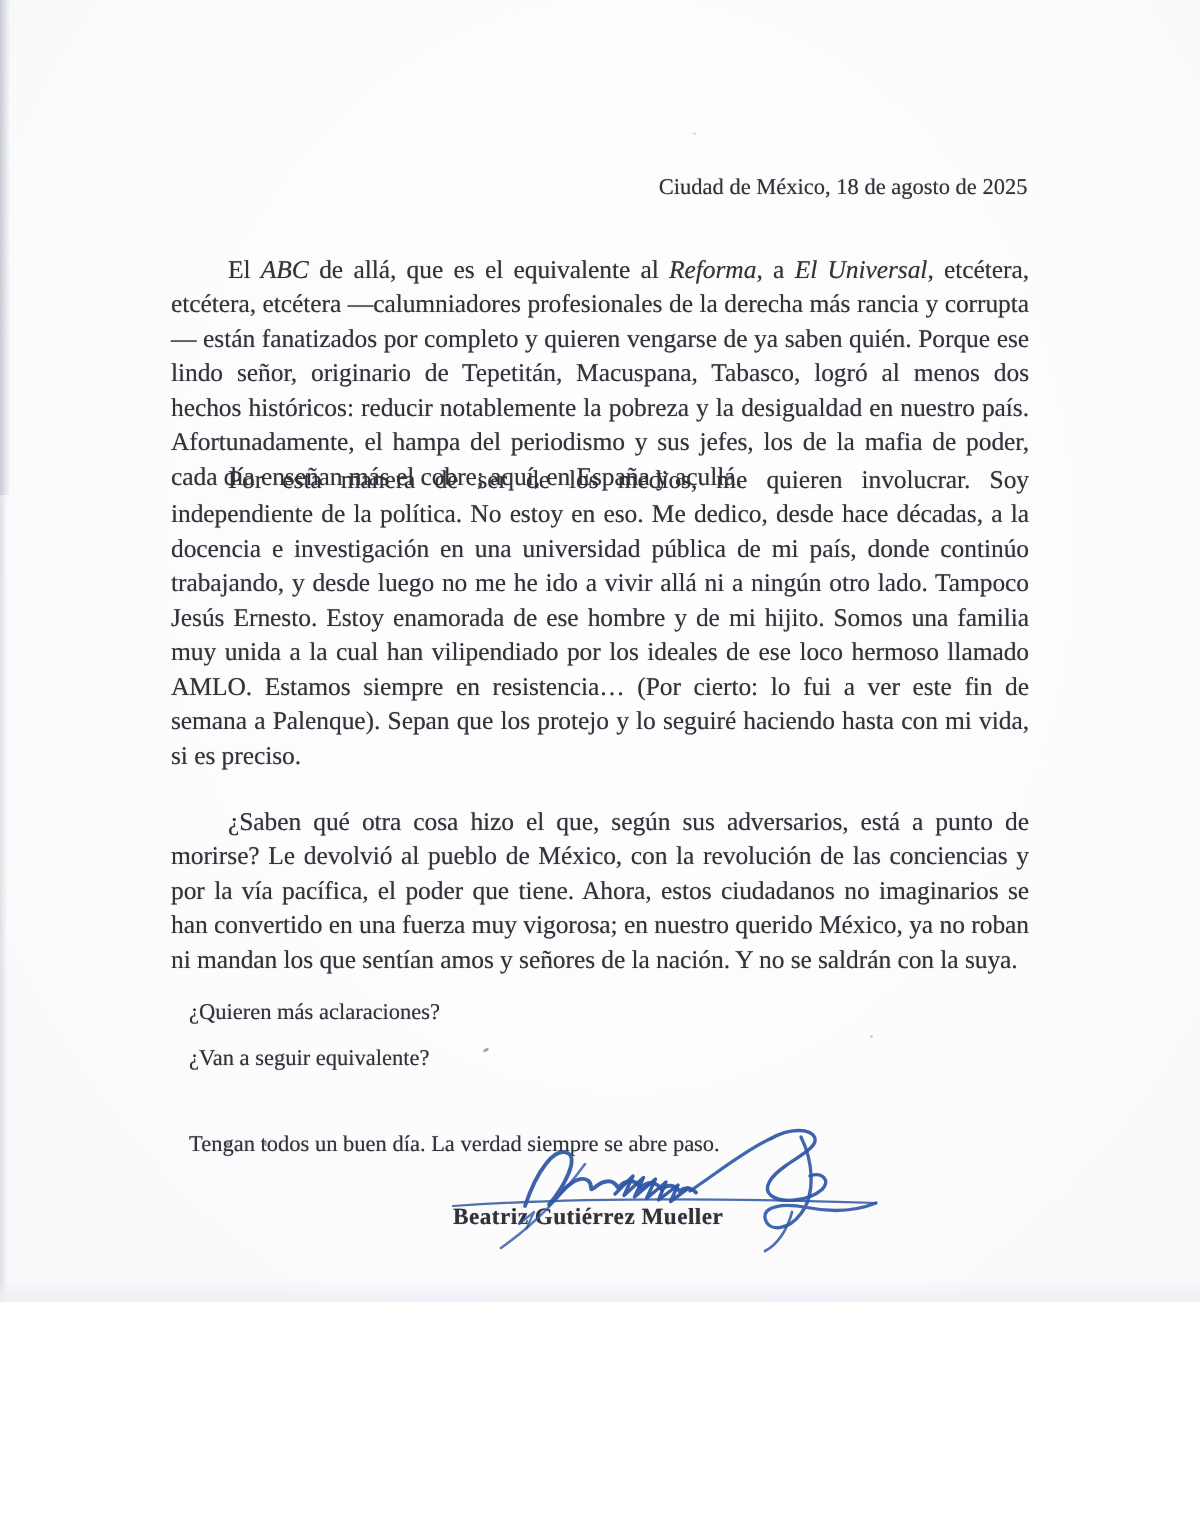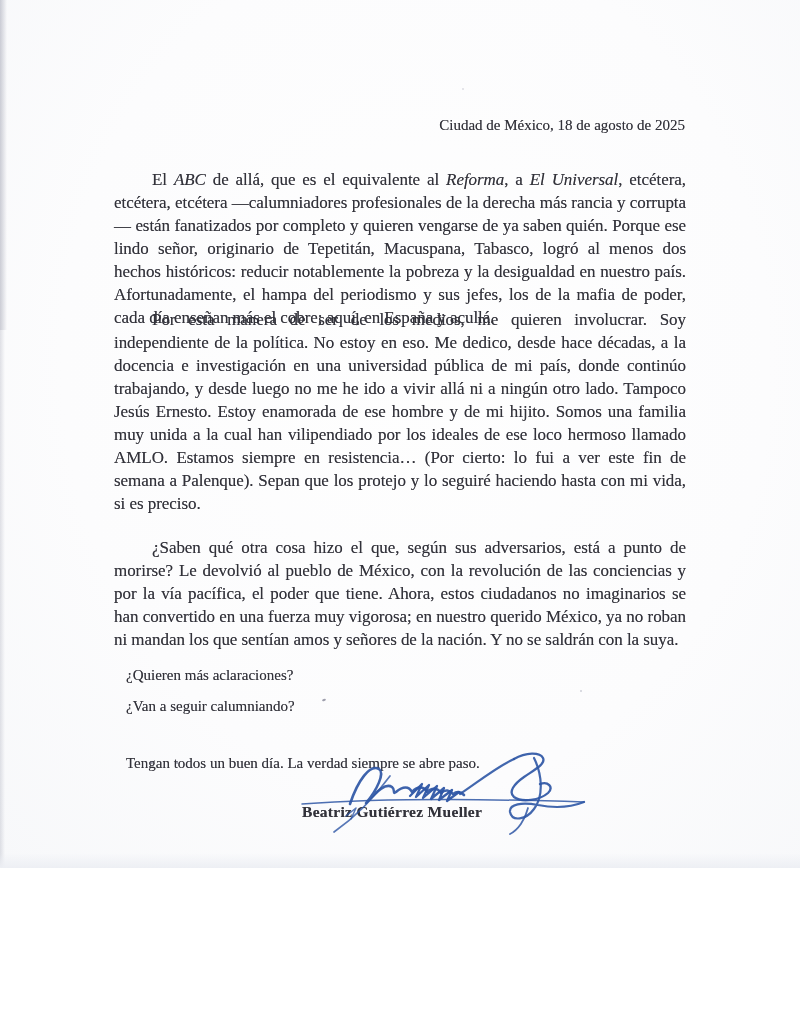--- a/index.html
+++ b/index.html
@@ -91,21 +91,21 @@
 
   <div class="dateline">Ciudad de México, 18 de agosto de 2025</div>
 
   <p class="para" id="p1"><span>El </span><span class="it">ABC</span><span> de allá, que es el equivalente al </span><span class="it">Reforma</span><span>, a </span><span class="it">El Universal</span><span>, etcétera, etcétera, etcétera —calumniadores profesionales de la derecha más rancia y corrupta— están fanatizados por completo y quieren vengarse de ya saben quién. Porque ese lindo señor, originario de Tepetitán, Macuspana, Tabasco, logró al menos dos hechos históricos: reducir notablemente la pobreza y la desigualdad en nuestro país. Afortunadamente, el hampa del periodismo y sus jefes, los de la mafia de poder, cada día enseñan más el cobre; aquí, en España y acullá.</span></p>
 
   <p class="para" id="p2">Por esta manera de ser de los medios, me quieren involucrar. Soy independiente de la política. No estoy en eso. Me dedico, desde hace décadas, a la docencia e investigación en una universidad pública de mi país, donde continúo trabajando, y desde luego no me he ido a vivir allá ni a ningún otro lado. Tampoco Jesús Ernesto. Estoy enamorada de ese hombre y de mi hijito. Somos una familia muy unida a la cual han vilipendiado por los ideales de ese loco hermoso llamado AMLO. Estamos siempre en resistencia… (Por cierto: lo fui a ver este fin de semana a Palenque). Sepan que los protejo y lo seguiré haciendo hasta con mi vida, si es preciso.</p>
 
   <p class="para" id="p3">¿Saben qué otra cosa hizo el que, según sus adversarios, está a punto de morirse? Le devolvió al pueblo de México, con la revolución de las conciencias y por la vía pacífica, el poder que tiene. Ahora, estos ciudadanos no imaginarios se han convertido en una fuerza muy vigorosa; en nuestro querido México, ya no roban ni mandan los que sentían amos y señores de la nación. Y no se saldrán con la suya.</p>
 
   <p class="qline" id="q1">¿Quieren más aclaraciones?</p>
-  <p class="qline" id="q2">¿Van a seguir calumniando?</p>
+  <p class="qline" id="q2">¿Van a seguir equivalente?</p>
   <p class="qline" id="closing">Tengan todos un buen día. La verdad siempre se abre paso.</p>
 
   <div class="sig-name">Beatriz Gutiérrez Mueller</div>
 
   <svg class="sig" viewBox="0 0 312 92" aria-hidden="true">
 
     <path d="M 20 58 C 90 53 180 52 302 56" stroke-width="1.5" opacity="0.85" stroke="#2e56a5"></path>
 
     <path d="M 68 58 C 76 34 88 18 97 23 C 103 27 95 44 84 57 C 96 44 104 37 110 41 C 114 44 110 49 114 46 C 121 40 127 40 130 46 C 135 40 142 40 145 46 C 150 41 156 42 159 47 C 163 43 168 44 171 48 C 175 45 179 46 182 49" stroke-width="2.6" opacity="0.92" stroke="#2e56a5"></path>
 

